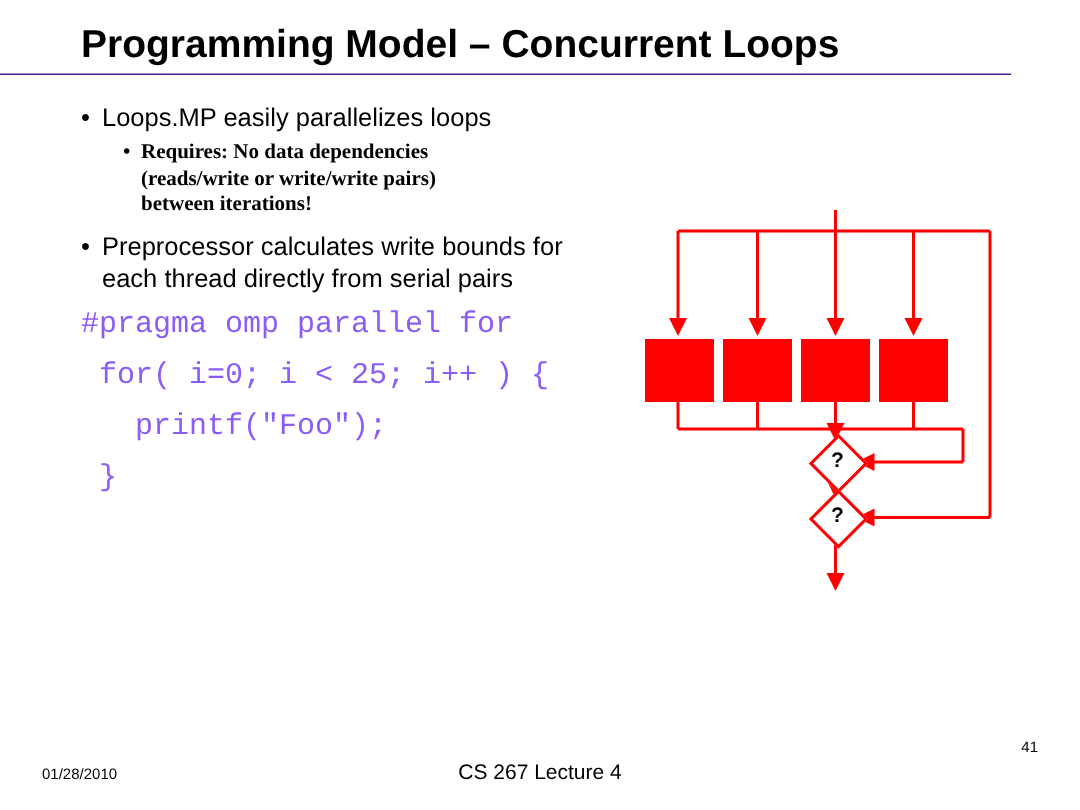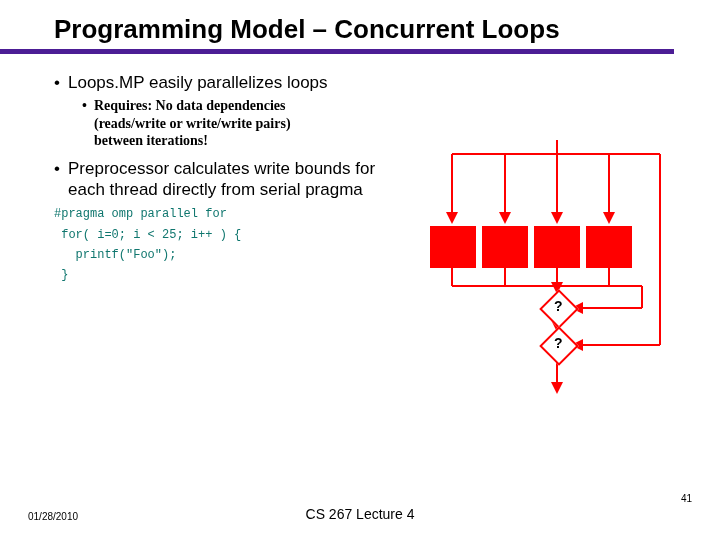--- a/index.html
+++ b/index.html
@@ -15,21 +15,21 @@
   .slide {
     position: relative;
     width: 720px;
     height: 540px;
   }
   .title {
     font-size: 26px;
     font-weight: bold;
     color: #000;
     padding: 14px 0 4px 54px;
-    border-bottom: 5px solid #4c1d95;
+    border-bottom: 1px solid #4c1d95;
     width: 620px;
   }
   .content {
     padding: 10px 0 0 54px;
     width: 330px;
   }
   .bullet1 {
     font-size: 17px;
     color: #000;
     margin: 8px 0 4px 0;
@@ -56,22 +56,22 @@
   }
   .bullet2::before {
     content: "•";
     position: absolute;
     left: 0;
     top: 0;
   }
   .italic { }
   .codeblock {
     font-family: "Courier New", monospace;
-    font-size: 12px;
-    color: #0f766e;
+    font-size: 20px;
+    color: #8b5cf6;
     line-height: 1.7;
   }
   .code-line { white-space: pre; }
   .footer-date {
     position: absolute;
     left: 28px;
     bottom: 18px;
     font-size: 10px;
     color: #000;
   }
@@ -143,21 +143,21 @@
 
 <div class="slide">
 
   <div class="title">Programming Model – Concurrent Loops</div>
 
   <div class="content">
     <div class="bullet1">Loops.MP easily parallelizes loops</div>
     <div class="bullet2">Requires: No data dependencies (reads/write or write/write pairs) between iterations!</div>
 
     <div class="bullet1">
-      <span>Preprocessor calculates write bounds for each thread directly from </span><span class="italic">serial</span><span> pragma</span>
+      <span>Preprocessor calculates write bounds for each thread directly from </span><span class="italic">serial</span><span> pairs</span>
     </div>
 
     <div class="codeblock">
       <div class="code-line">#pragma omp parallel for</div>
       <div class="code-line"> for( i=0; i &lt; 25; i++ ) {</div>
       <div class="code-line">   printf("Foo");</div>
       <div class="code-line"> }</div>
     </div>
   </div>
 

